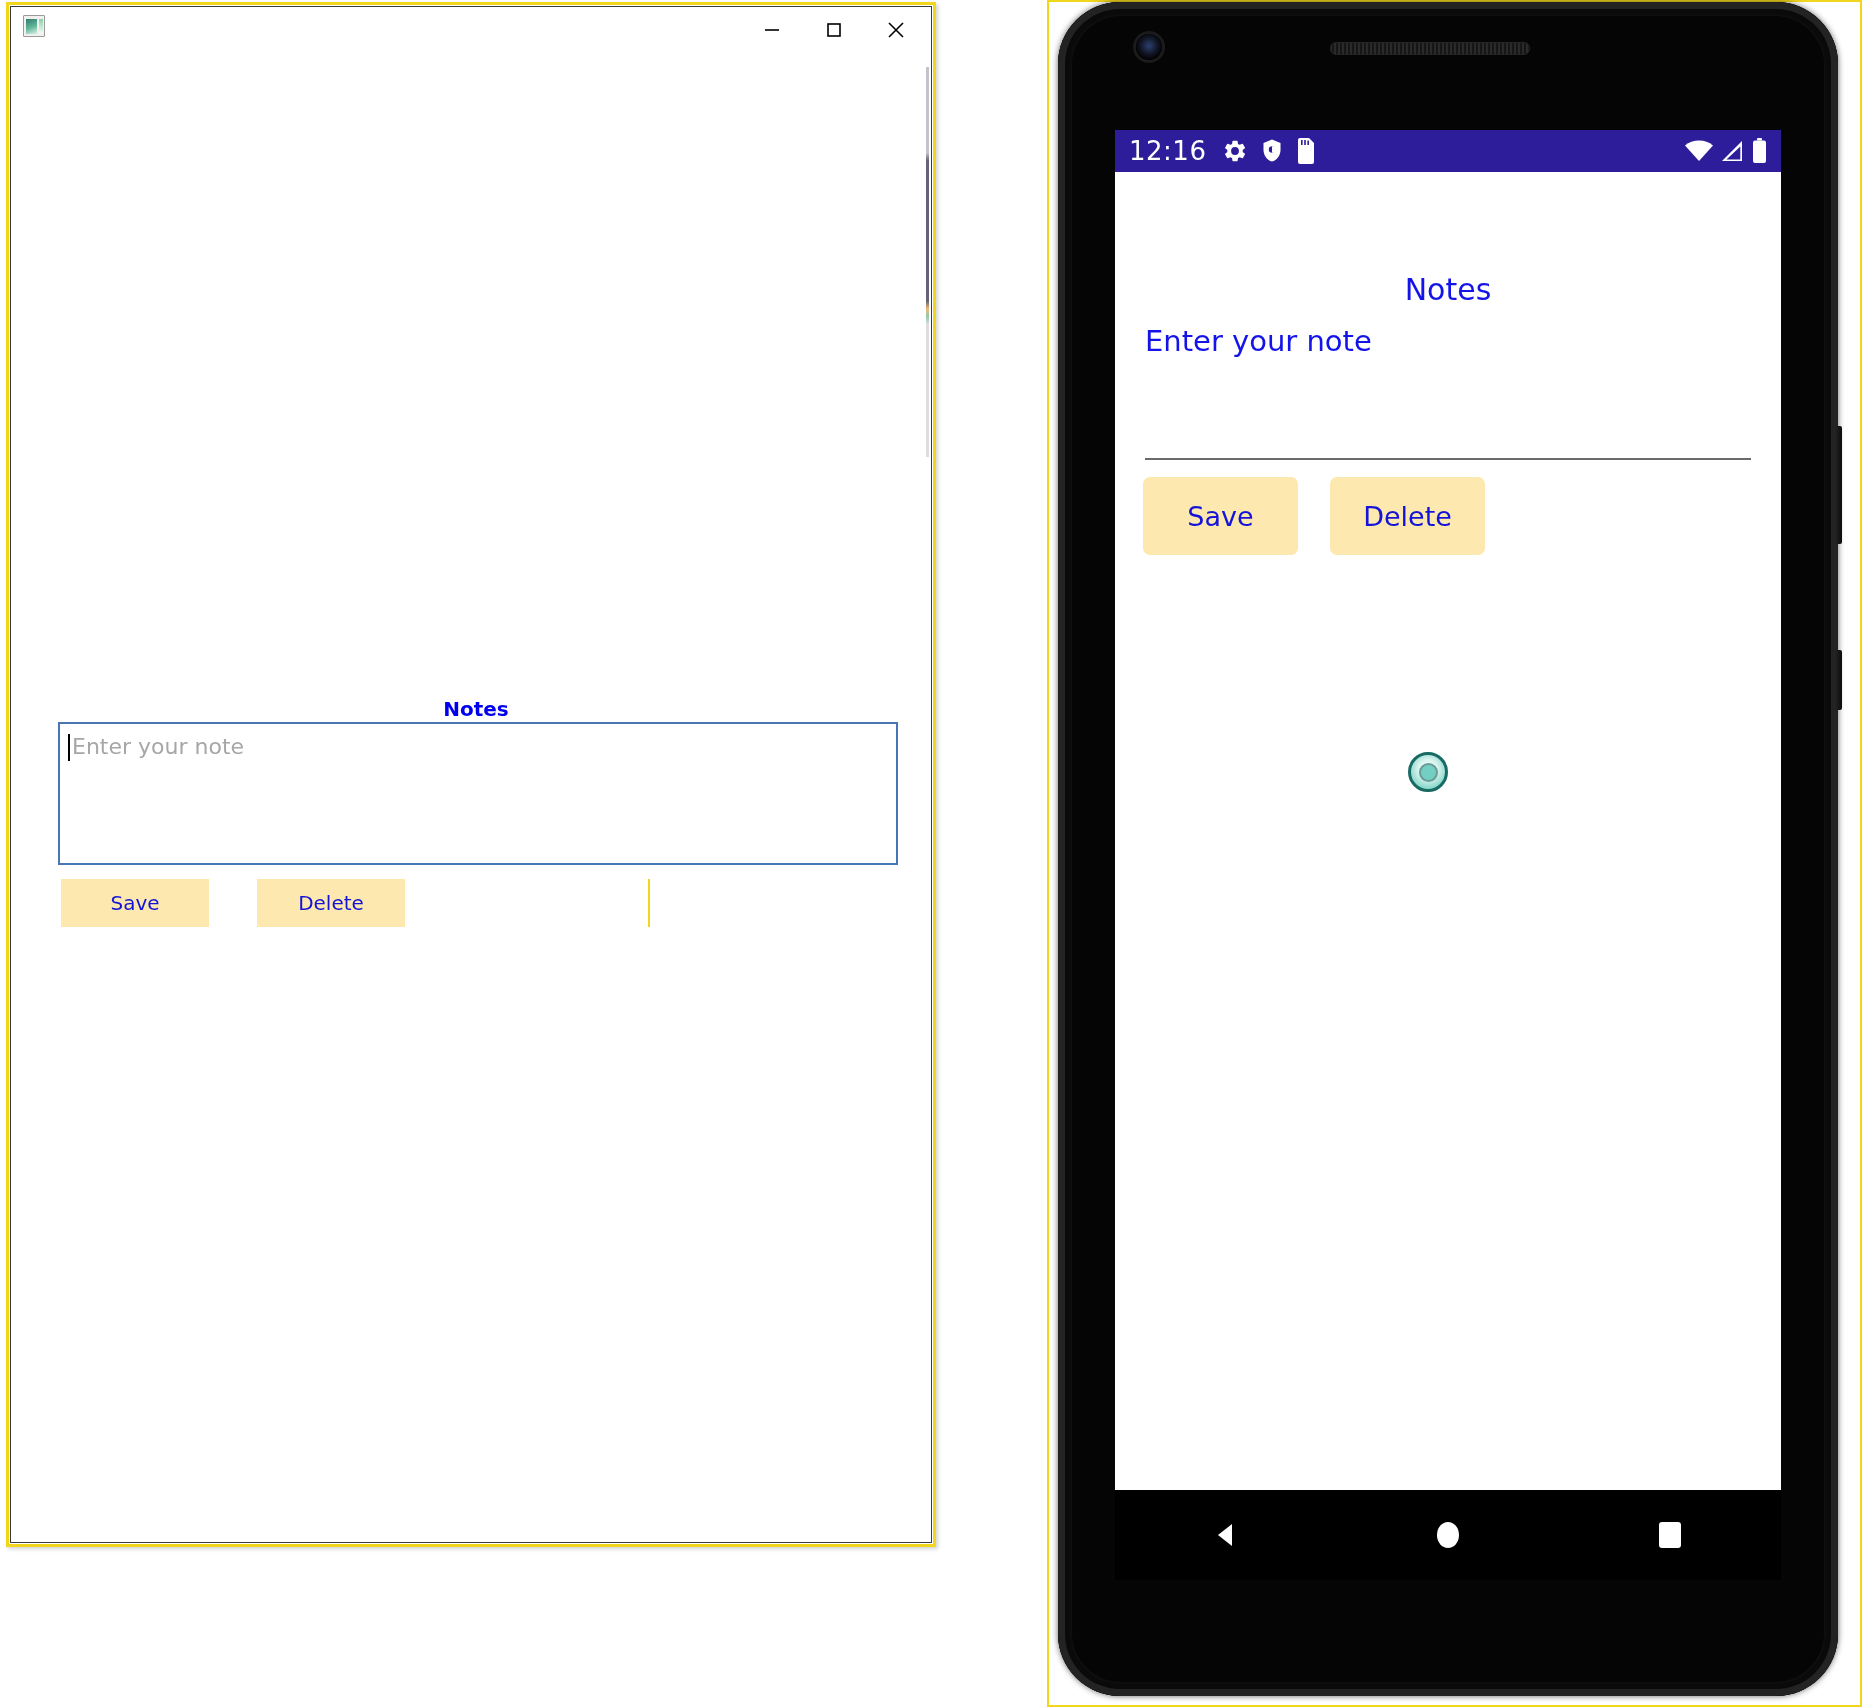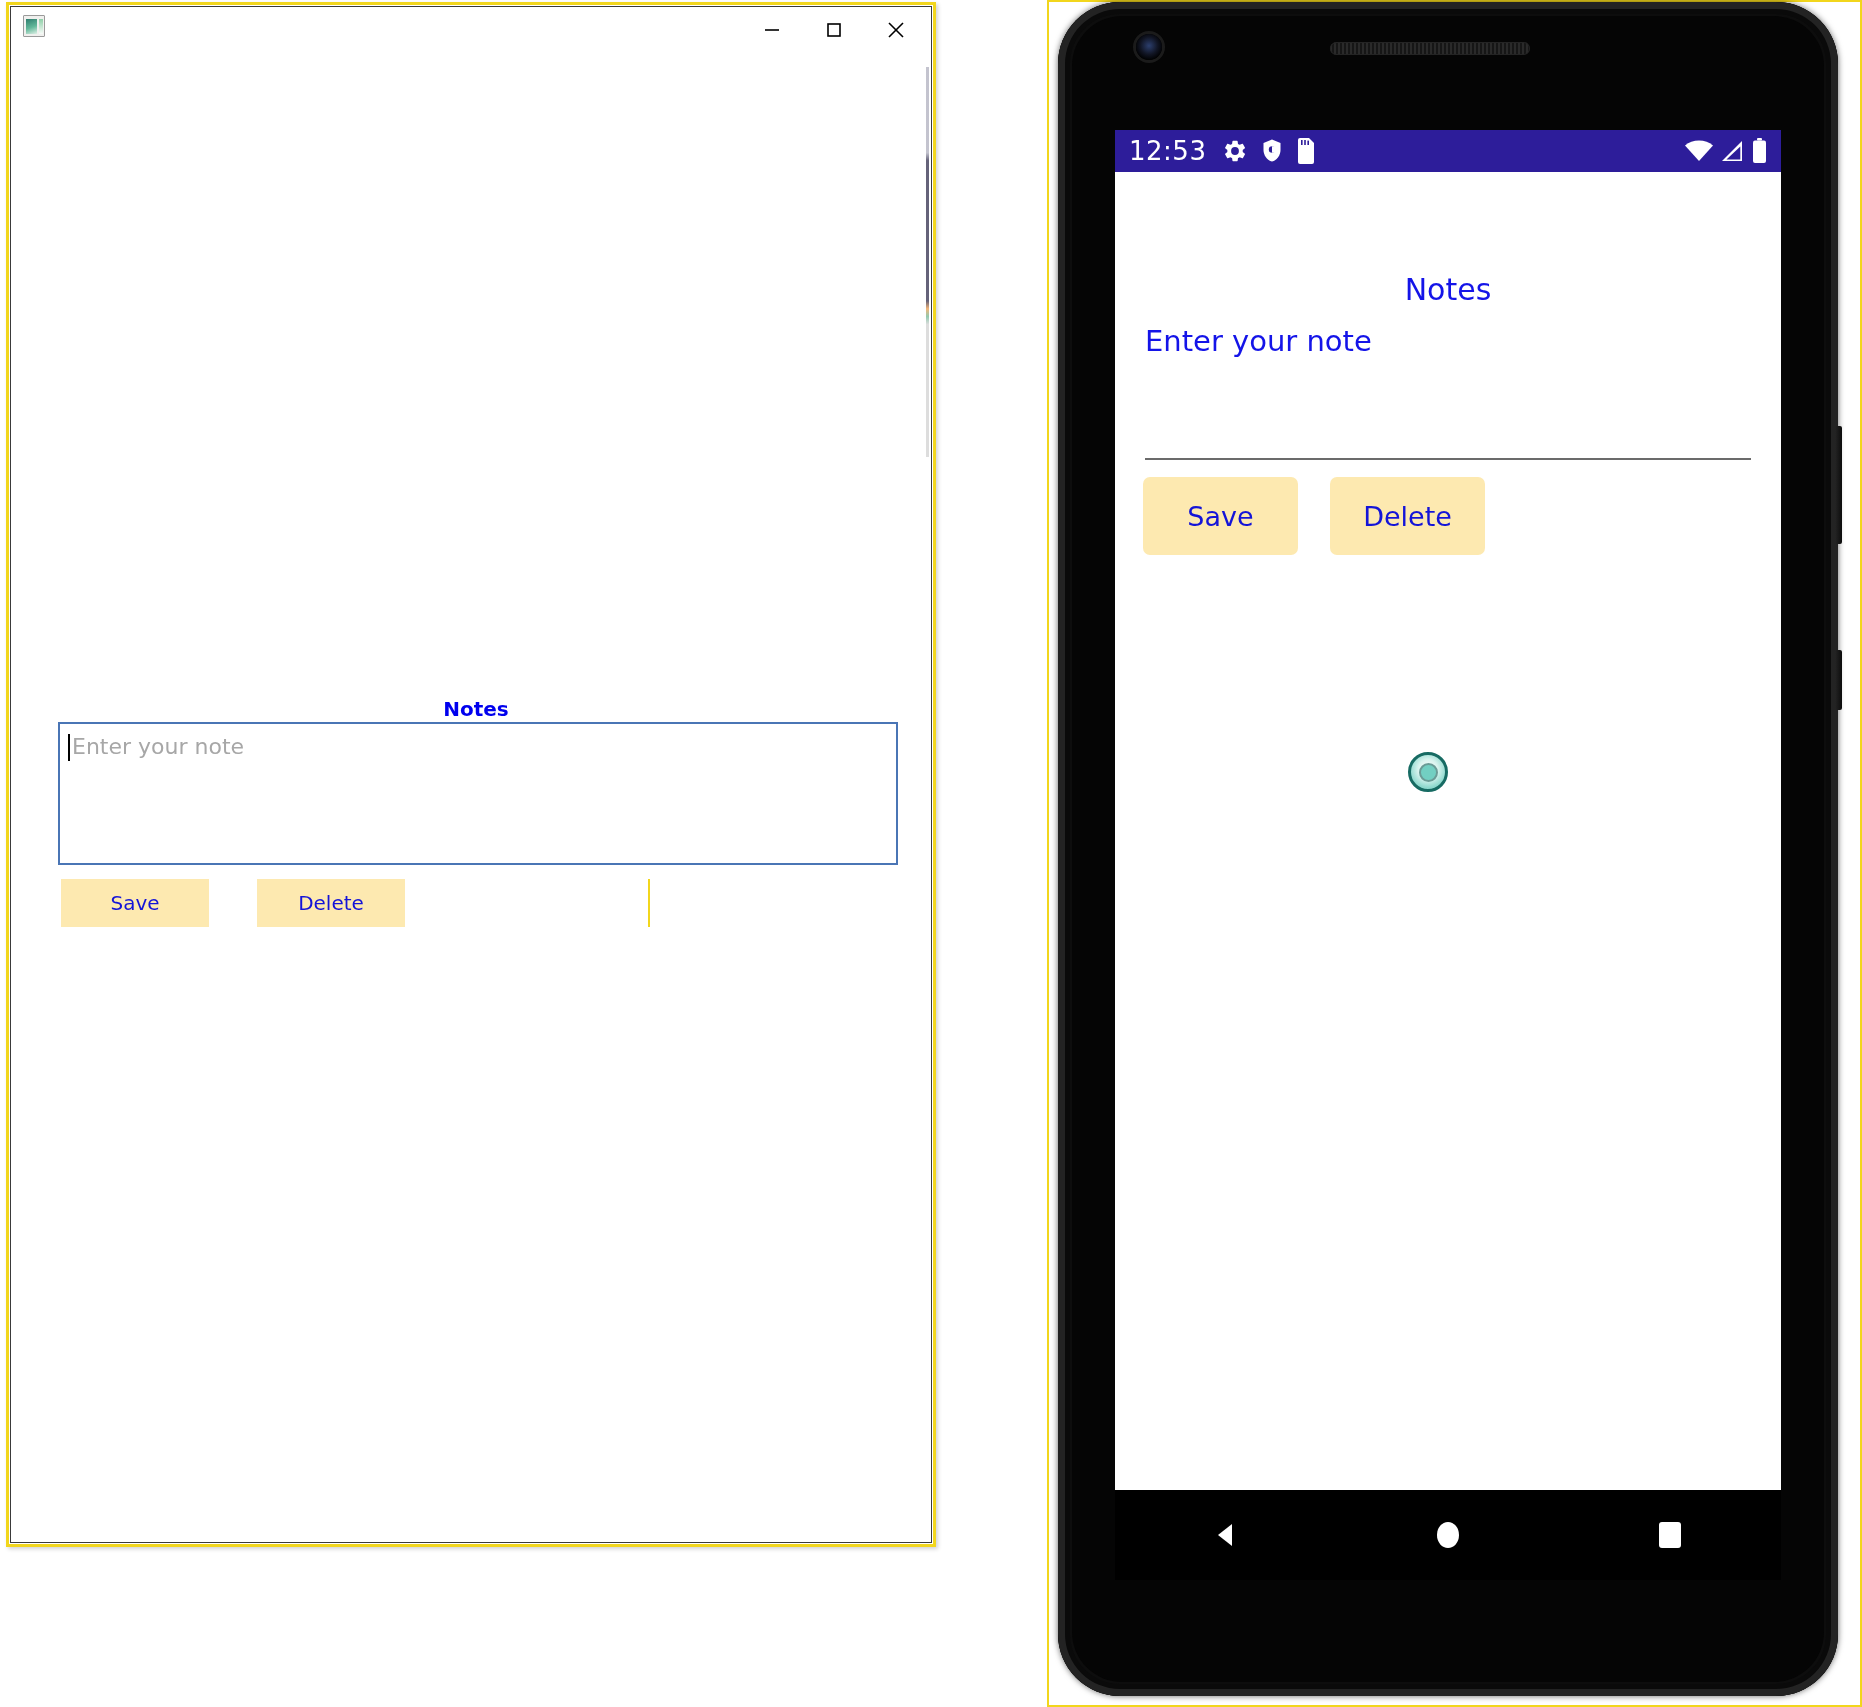--- a/index.html
+++ b/index.html
@@ -288,21 +288,21 @@
   <div id="phone">
     <div id="phone-glass"></div>
     <div class="phone-camera"></div>
     <div class="phone-speaker"></div>
     <div class="side-btn" id="side-btn-power"></div>
     <div class="side-btn" id="side-btn-volume"></div>
 
     <div id="phone-screen">
 
       <div class="statusbar">
-        <div class="sb-time">12:53</div>
+        <div class="sb-time">12:16</div>
         <div class="sb-left-icons">
           <span class="sb-icon">
             <svg width="26" height="26" viewBox="0 0 24 24" fill="#fff">
               <path d="M19.1 12.9c.04-.3.06-.6.06-.9s-.02-.6-.07-.9l2.03-1.58a.49.49 0 0 0 .12-.61l-1.92-3.32a.48.48 0 0 0-.59-.22l-2.39.96a7.03 7.03 0 0 0-1.56-.9l-.36-2.54a.47.47 0 0 0-.47-.4h-3.84a.47.47 0 0 0-.47.4l-.36 2.54c-.57.23-1.09.54-1.56.9l-2.39-.96a.47.47 0 0 0-.59.22L2.83 8.91c-.12.21-.07.47.12.61l2.03 1.58c-.05.3-.08.61-.08.9s.03.6.08.9l-2.03 1.58a.49.49 0 0 0-.12.61l1.92 3.32c.12.22.37.3.59.22l2.39-.96c.47.37.99.67 1.56.9l.36 2.54c.04.23.23.4.47.4h3.84c.24 0 .43-.17.47-.4l.36-2.54c.57-.23 1.09-.53 1.56-.9l2.39.96c.22.08.47 0 .59-.22l1.92-3.32a.49.49 0 0 0-.12-.61l-2.03-1.58zM12 15.6A3.6 3.6 0 1 1 12 8.4a3.6 3.6 0 0 1 0 7.2z"></path>
             </svg>
           </span>
           <span class="sb-icon">
             <svg width="24" height="26" viewBox="0 0 24 26" fill="#fff">
               <path d="M12 1.5 3.5 5v7c0 5.3 3.6 10.3 8.5 11.5 4.9-1.2 8.5-6.2 8.5-11.5V5L12 1.5z"></path>
               <circle cx="12" cy="11.5" r="3.2" fill="#2d1d9a"></circle>

